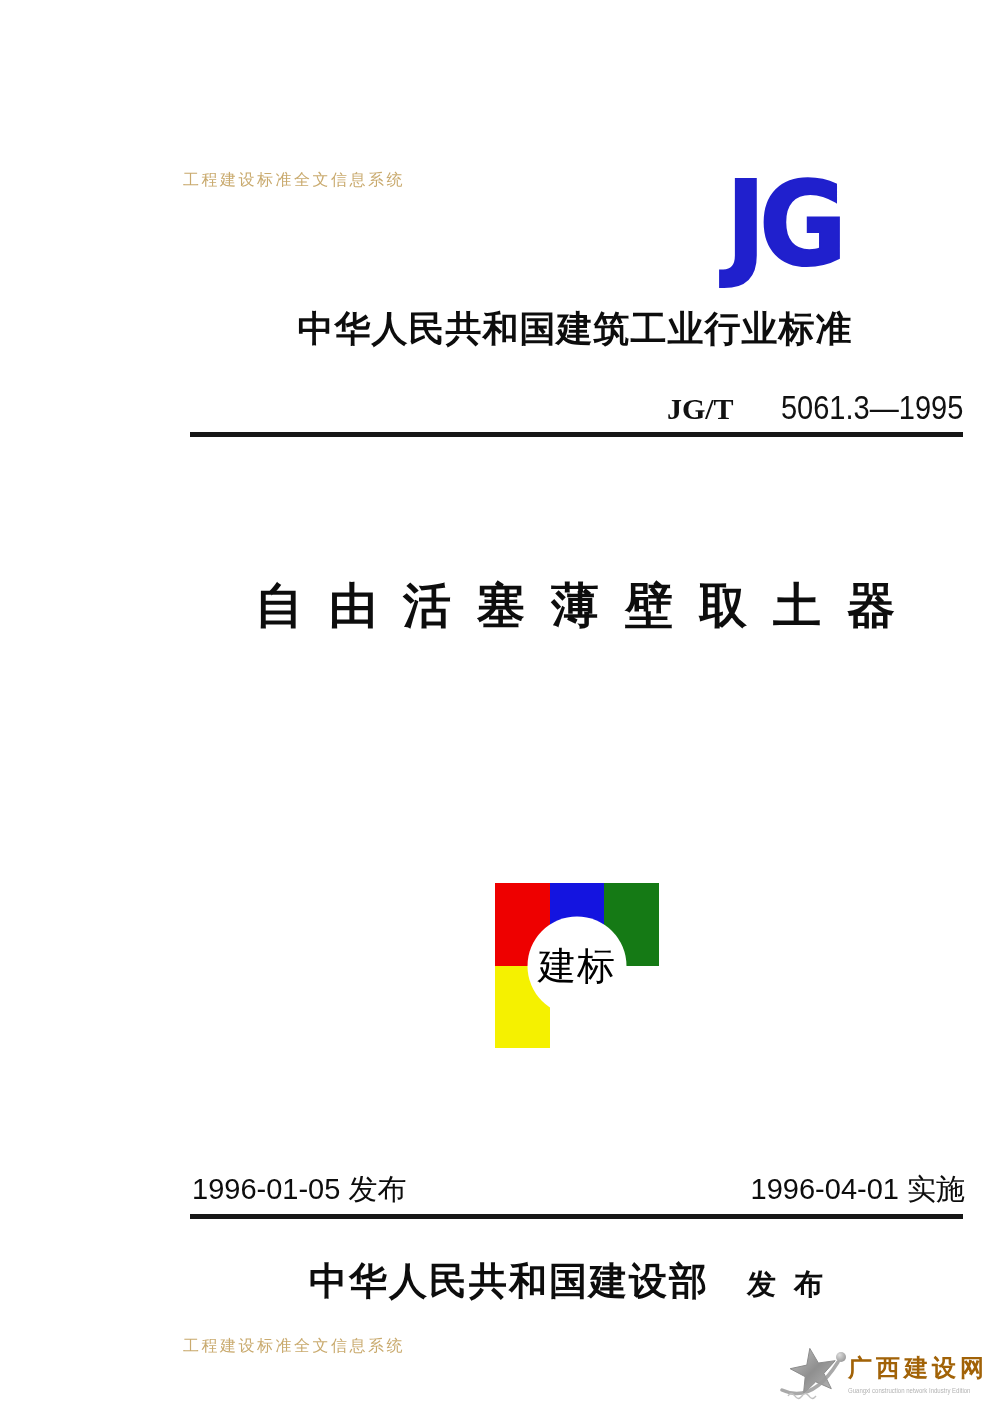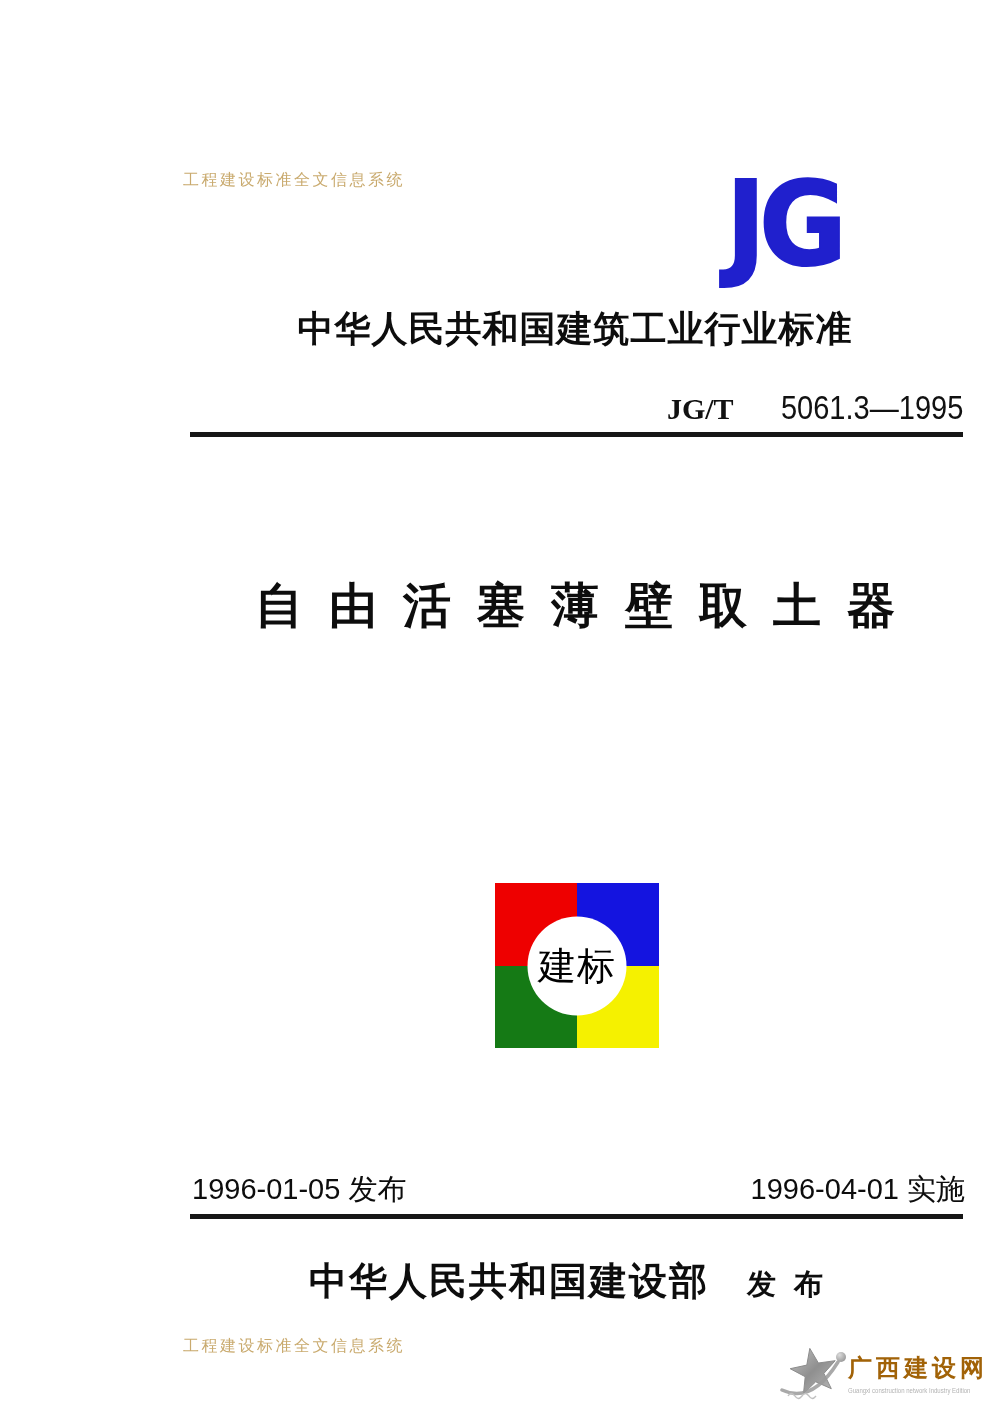--- a/index.html
+++ b/index.html
@@ -120,21 +120,21 @@
     color: #111;
   }
 
   .emblem {
     position: absolute;
     left: 495px;
     top: 883px;
     width: 164px;
     height: 165px;
     display: grid;
-    grid-template-columns: 1fr 1fr;
+    grid-template-columns: 1fr 1fr 1fr;
     grid-template-rows: 1fr 1fr;
   }
   .q-red    { background: #ee0000; }
   .q-blue   { background: #1414e0; }
   .q-green  { background: #157a15; }
   .q-yellow { background: #f5f100; }
   .emblem-circle {
     position: absolute;
     left: 50%;
     top: 50%;

